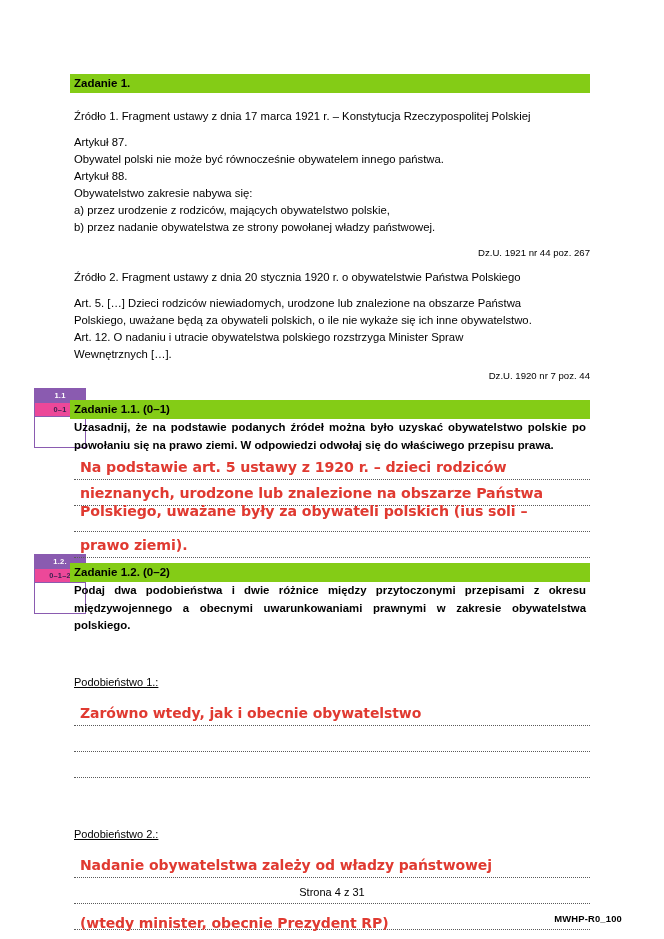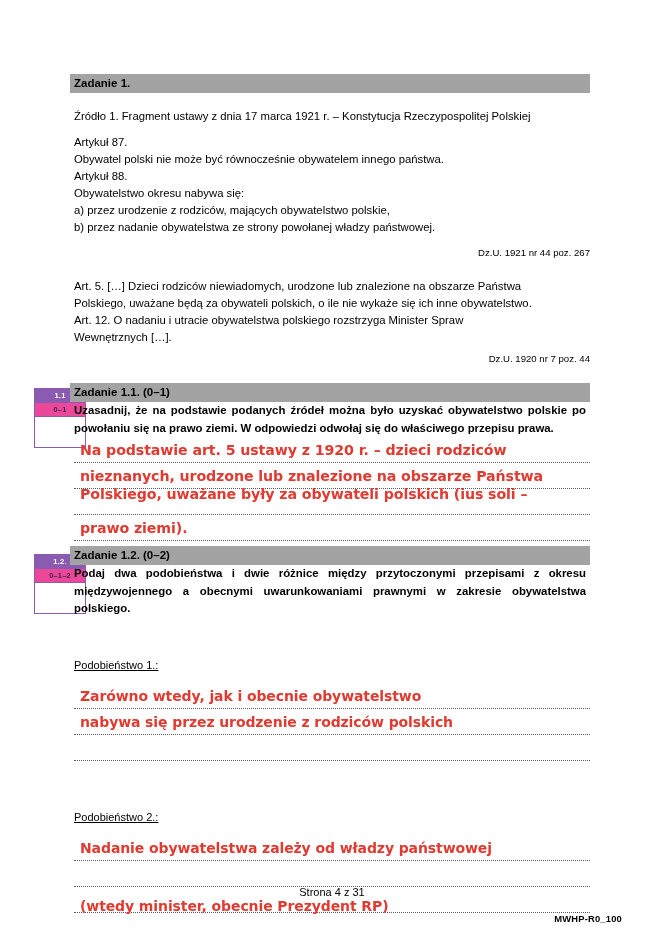--- a/index.html
+++ b/index.html
@@ -28,21 +28,21 @@
   
   .content {
     position: absolute;
     left: 74px;
     top: 0;
     width: 516px;
   }
 
   
   .hl-band {
-    background: #a3a3a3;
+    background: #84cc16;
     font-weight: bold;
     font-size: 11.5px;
     line-height: 17px;
     padding: 1px 0 1px 4px;
     margin-left: -4px;
     width: 516px;
     box-sizing: content-box;
   }
   .hl-band.main {
     margin-top: 0;
@@ -184,27 +184,28 @@
 
     <div style="height:74px;"></div>
     <div class="hl-band main">Zadanie 1.</div>
 
     <div class="spacer-md"></div>
     <p class="src-line">Źródło 1. Fragment ustawy z dnia 17 marca 1921 r. – Konstytucja Rzeczypospolitej Polskiej</p>
     <div class="spacer-sm"></div>
     <p class="src-line">Artykuł 87.</p>
     <p class="src-line">Obywatel polski nie może być równocześnie obywatelem innego państwa.</p>
     <p class="src-line">Artykuł 88.</p>
-    <p class="src-line">Obywatelstwo okresu nabywa się:</p>
+    <p class="src-line">Obywatelstwo zakresie nabywa się:</p>
     <p class="src-line">a) przez urodzenie z rodziców, mających obywatelstwo polskie,</p>
     <p class="src-line">b) przez nadanie obywatelstwa ze strony powołanej władzy państwowej.</p>
     <div class="spacer-sm"></div>
     <p class="attrib">Dz.U. 1921 nr 44 poz. 267</p>
 
     <div class="spacer-sm"></div>
+    <p class="src-line">Źródło 2. Fragment ustawy z dnia 20 stycznia 1920 r. o obywatelstwie Państwa Polskiego</p>
     <div class="spacer-sm"></div>
     <p class="src-line">Art. 5. […] Dzieci rodziców niewiadomych, urodzone lub znalezione na obszarze Państwa</p>
     <p class="src-line">Polskiego, uważane będą za obywateli polskich, o ile nie wykaże się ich inne obywatelstwo.</p>
     <p class="src-line">Art. 12. O nadaniu i utracie obywatelstwa polskiego rozstrzyga Minister Spraw</p>
     <p class="src-line">Wewnętrznych […].</p>
     <div style="height:5px;"></div>
     <p class="attrib">Dz.U. 1920 nr 7 poz. 44</p>
 
     <div style="height:17px;"></div>
     <div class="hl-band">Zadanie 1.1. (0–1)</div>
@@ -225,21 +226,20 @@
     <div class="hl-band">Zadanie 1.2. (0–2)</div>
     <p class="prompt">Podaj dwa podobieństwa i dwie różnice między przytoczonymi przepisami z okresu międzywojennego a obecnymi uwarunkowaniami prawnymi w zakresie obywatelstwa polskiego.</p>
 
     <div style="height:21px;"></div>
     <p><span class="sublabel">Podobieństwo 1.:</span></p>
     <div class="answer-zone" style="height:94px; margin-top:-6px;">
       <div class="dotline" style="top:25px;"></div>
       <div class="dotline" style="top:51px;"></div>
       <div class="dotline" style="top:77px;"></div>
       <div class="handwriting sub" style="top:0px;">Zarówno wtedy, jak i obecnie obywatelstwo</div>
-      <div class="handwriting sub" style="top:26px;">nabywa się przez urodzenie z rodziców polskich</div>
     </div>
 
     <div style="height:14px;"></div>
     <p><span class="sublabel">Podobieństwo 2.:</span></p>
     <div class="answer-zone" style="height:94px; margin-top:-6px;">
       <div class="dotline" style="top:25px;"></div>
       <div class="dotline" style="top:51px;"></div>
       <div class="dotline" style="top:77px;"></div>
       <div class="handwriting sub" style="top:0px;">Nadanie obywatelstwa zależy od władzy państwowej</div>
       <div class="handwriting sub" style="top:26px;margin-top:32px;">(wtedy minister, obecnie Prezydent RP)</div>

